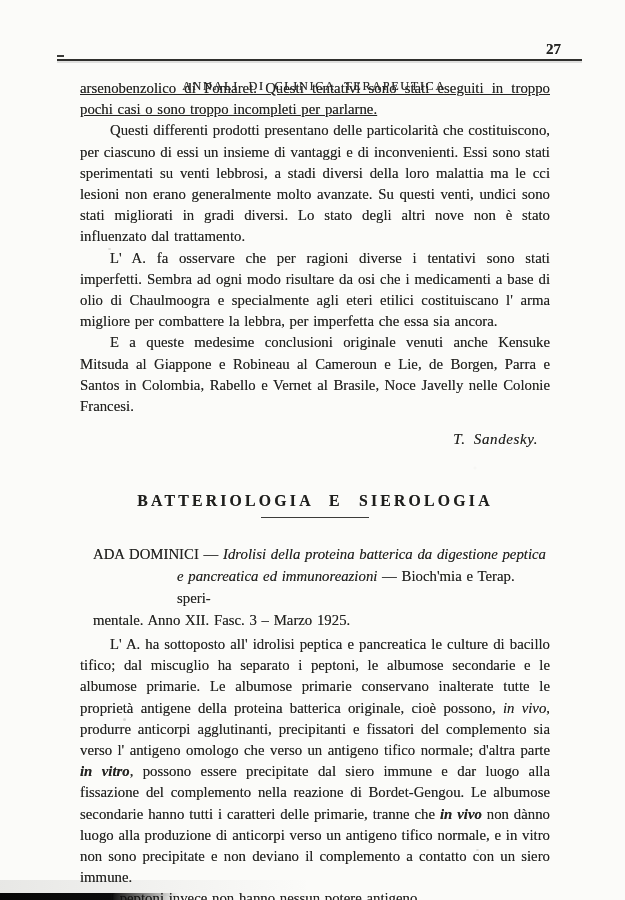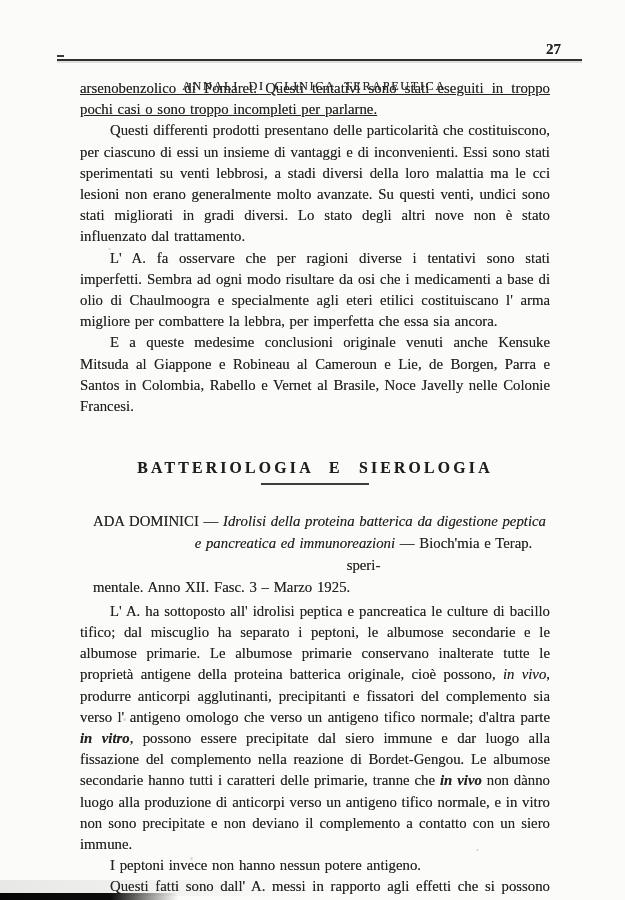--- a/index.html
+++ b/index.html
@@ -25,21 +25,21 @@
   .para.noindent{text-indent:0;text-decoration:underline;}
   .it{font-style:italic;}
   .bd{font-weight:bold;}
   .signature{text-align:right;font-style:italic;font-size:15px;letter-spacing:0.6px;
              word-spacing:4px;margin-top:12px;padding-right:12px;}
   .section-head{margin-top:40px;text-align:center;font-weight:bold;font-size:15.8px;
                 letter-spacing:3.2px;word-spacing:9px;color:#1f1f1d;text-indent:0;}
   .section-rule{width:108px;height:1.4px;background:#3c3c3a;margin:5px auto 0 auto;}
   .citation{margin-top:25px;text-align:left;line-height:22px;margin-left:13px;}
   .cit-line{text-indent:0;}
-  .cit-line.cit-indent{padding-left:84px;text-align:center;}
+  .cit-line.cit-indent{padding-left:84px;}
   .body .citation + .para{margin-top:3px;}
   
   .scan-band{position:absolute;left:0;bottom:0;width:178px;height:7px;
              background:linear-gradient(to right,#060606 0%,#0c0c0c 62%,rgba(40,40,38,0) 100%);}
   .scan-shadow{position:absolute;left:0;bottom:4px;width:355px;height:16px;
                background:linear-gradient(to right,rgba(60,60,56,0.10),rgba(60,60,56,0) 88%);}
   .speck{position:absolute;border-radius:50%;background:#9a9a94;opacity:0.35;}
 </style>
 </head>
 <body>
@@ -50,20 +50,21 @@
   <div class="pageno ink">27</div>
   <div class="hrule-tick"></div>
   <div class="hrule"></div>
 
   <div class="body ink">
 
     <p class="para noindent"><span>arsenobenzolico di Pomaret. Questi tentativi sono stati eseguiti in troppo pochi casi o sono troppo incompleti per parlarne.</span></p>
     <p class="para"><span>Questi differenti prodotti presentano delle particolarità che costituiscono, per ciascuno di essi un insieme di vantaggi e di inconvenienti. Essi sono stati sperimentati su venti lebbrosi, a stadi diversi della loro malattia ma le cci lesioni non erano generalmente molto avanzate. Su questi venti, undici sono stati migliorati in gradi diversi. Lo stato degli altri nove non è stato influenzato dal trattamento.</span></p>
     <p class="para"><span>L' A. fa osservare che per ragioni diverse i tentativi sono stati imperfetti. Sembra ad ogni modo risultare da osi che i medicamenti a base di olio di Chaulmoogra e specialmente agli eteri etilici costituiscano l' arma migliore per combattere la lebbra, per imperfetta che essa sia ancora.</span></p>
     <p class="para"><span>E a queste medesime conclusioni originale venuti anche Kensuke Mitsuda al Giappone e Robineau al Cameroun e Lie, de Borgen, Parra e Santos in Colombia, Rabello e Vernet al Brasile, Noce Javelly nelle Colonie Francesi.</span></p>
+    <div class="signature">T. Sandesky.</div>
 
     <div class="section-head">BATTERIOLOGIA E SIEROLOGIA</div>
     <div class="section-rule"></div>
 
     <div class="citation">
       <div class="cit-line"><span>ADA DOMINICI — </span><span class="it">Idrolisi della proteina batterica da digestione peptica</span></div>
       <div class="cit-line cit-indent"><span class="it">e pancreatica ed immunoreazioni</span><span> — Bioch'mia e Terap. speri-</span></div>
       <div class="cit-line"><span>mentale. Anno XII. Fasc. 3 – Marzo 1925.</span></div>
     </div>
     <p class="para"><span>L' A. ha sottoposto all' idrolisi peptica e pancreatica le culture di bacillo tifico; dal miscuglio ha separato i peptoni, le albumose secondarie e le albumose primarie. Le albumose primarie conservano inalterate tutte le proprietà antigene della proteina batterica originale, cioè possono, </span><span class="it">in vivo</span><span>, produrre anticorpi agglutinanti, precipitanti e fissatori del complemento sia verso l' antigeno omologo che verso un antigeno tifico normale; d'altra parte </span><span class="it bd">in vitro</span><span>, possono essere precipitate dal siero immune e dar luogo alla fissazione del complemento nella reazione di Bordet-Gengou. Le albumose secondarie hanno tutti i caratteri delle primarie, tranne che </span><span class="it bd">in vivo</span><span> non dànno luogo alla produzione di anticorpi verso un antigeno tifico normale, e in vitro non sono precipitate e non deviano il complemento a contatto con un siero immune.</span></p>

